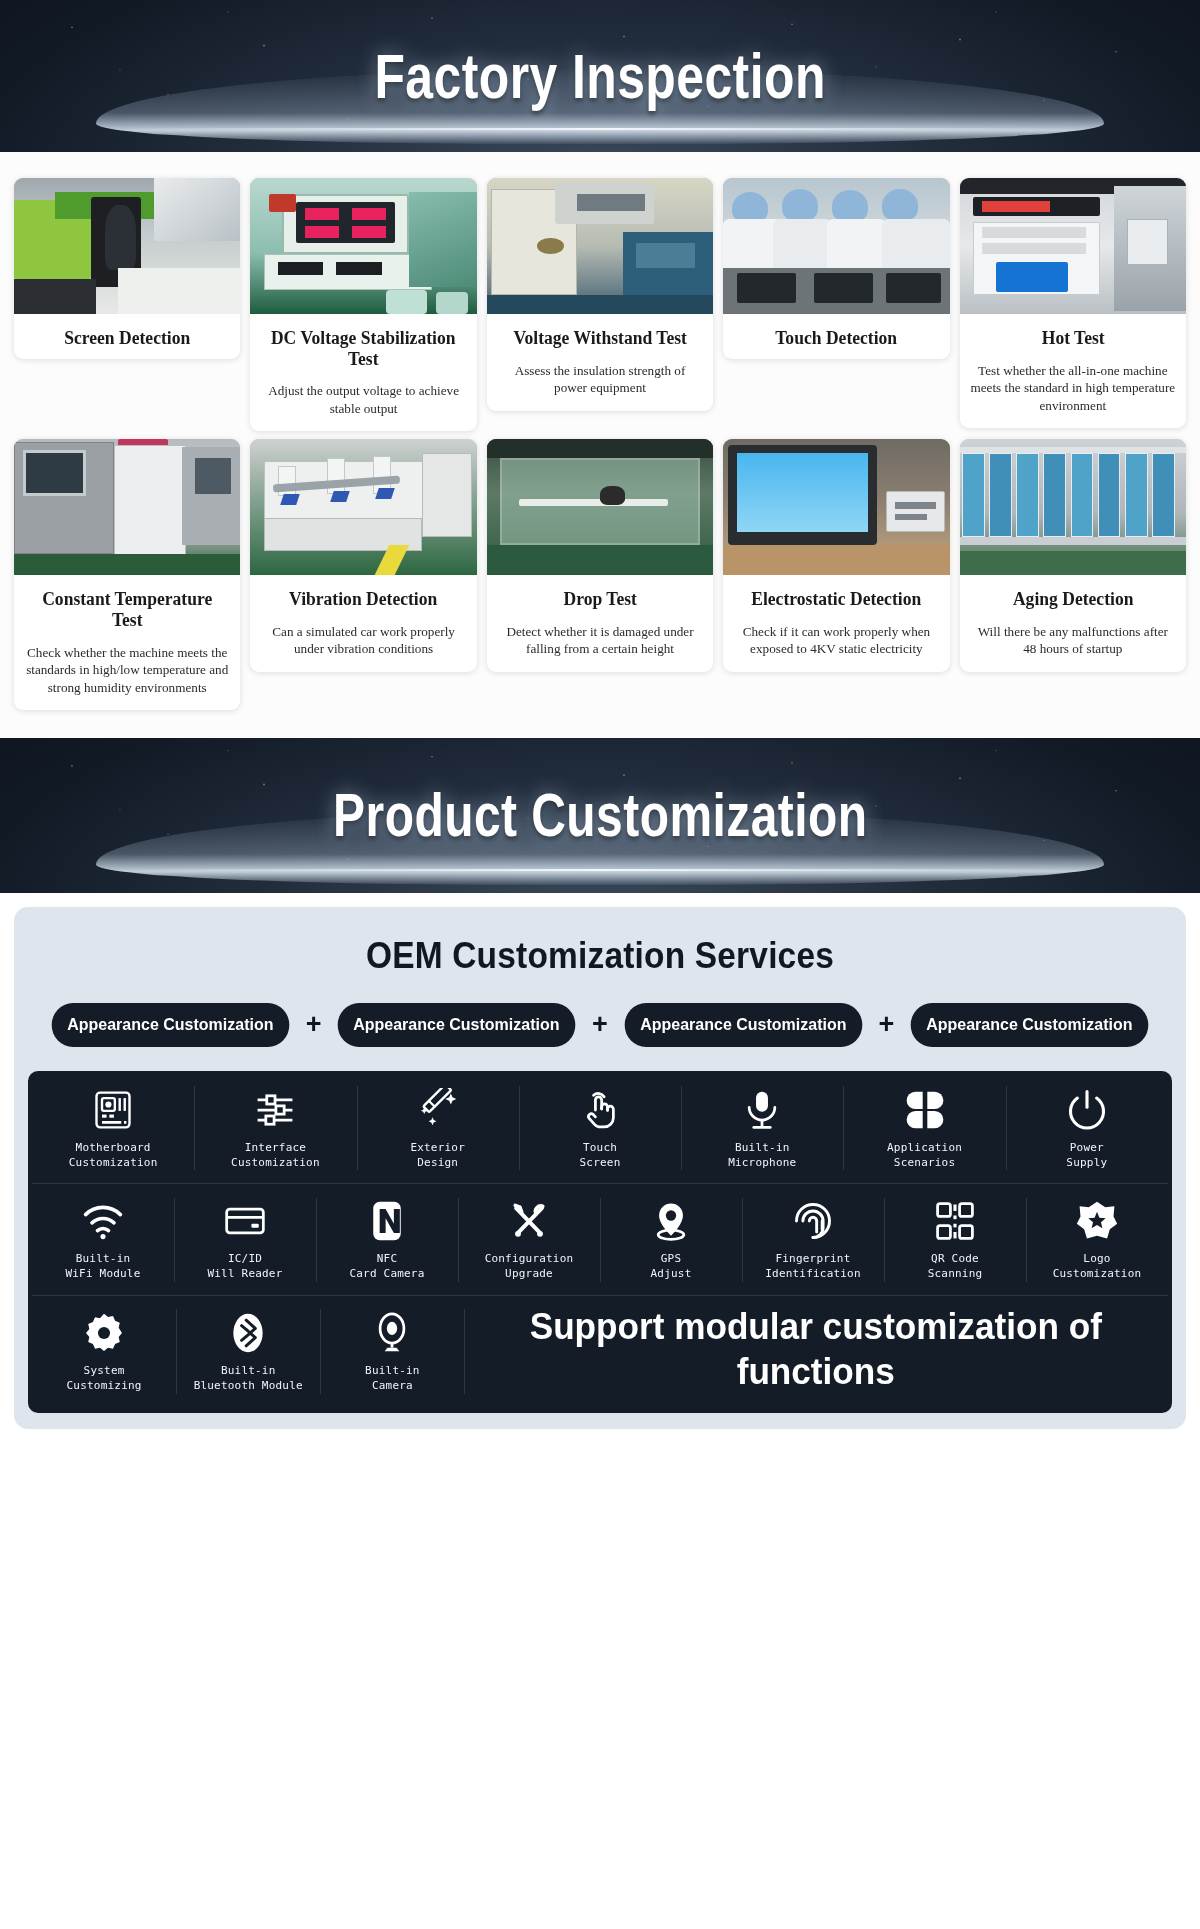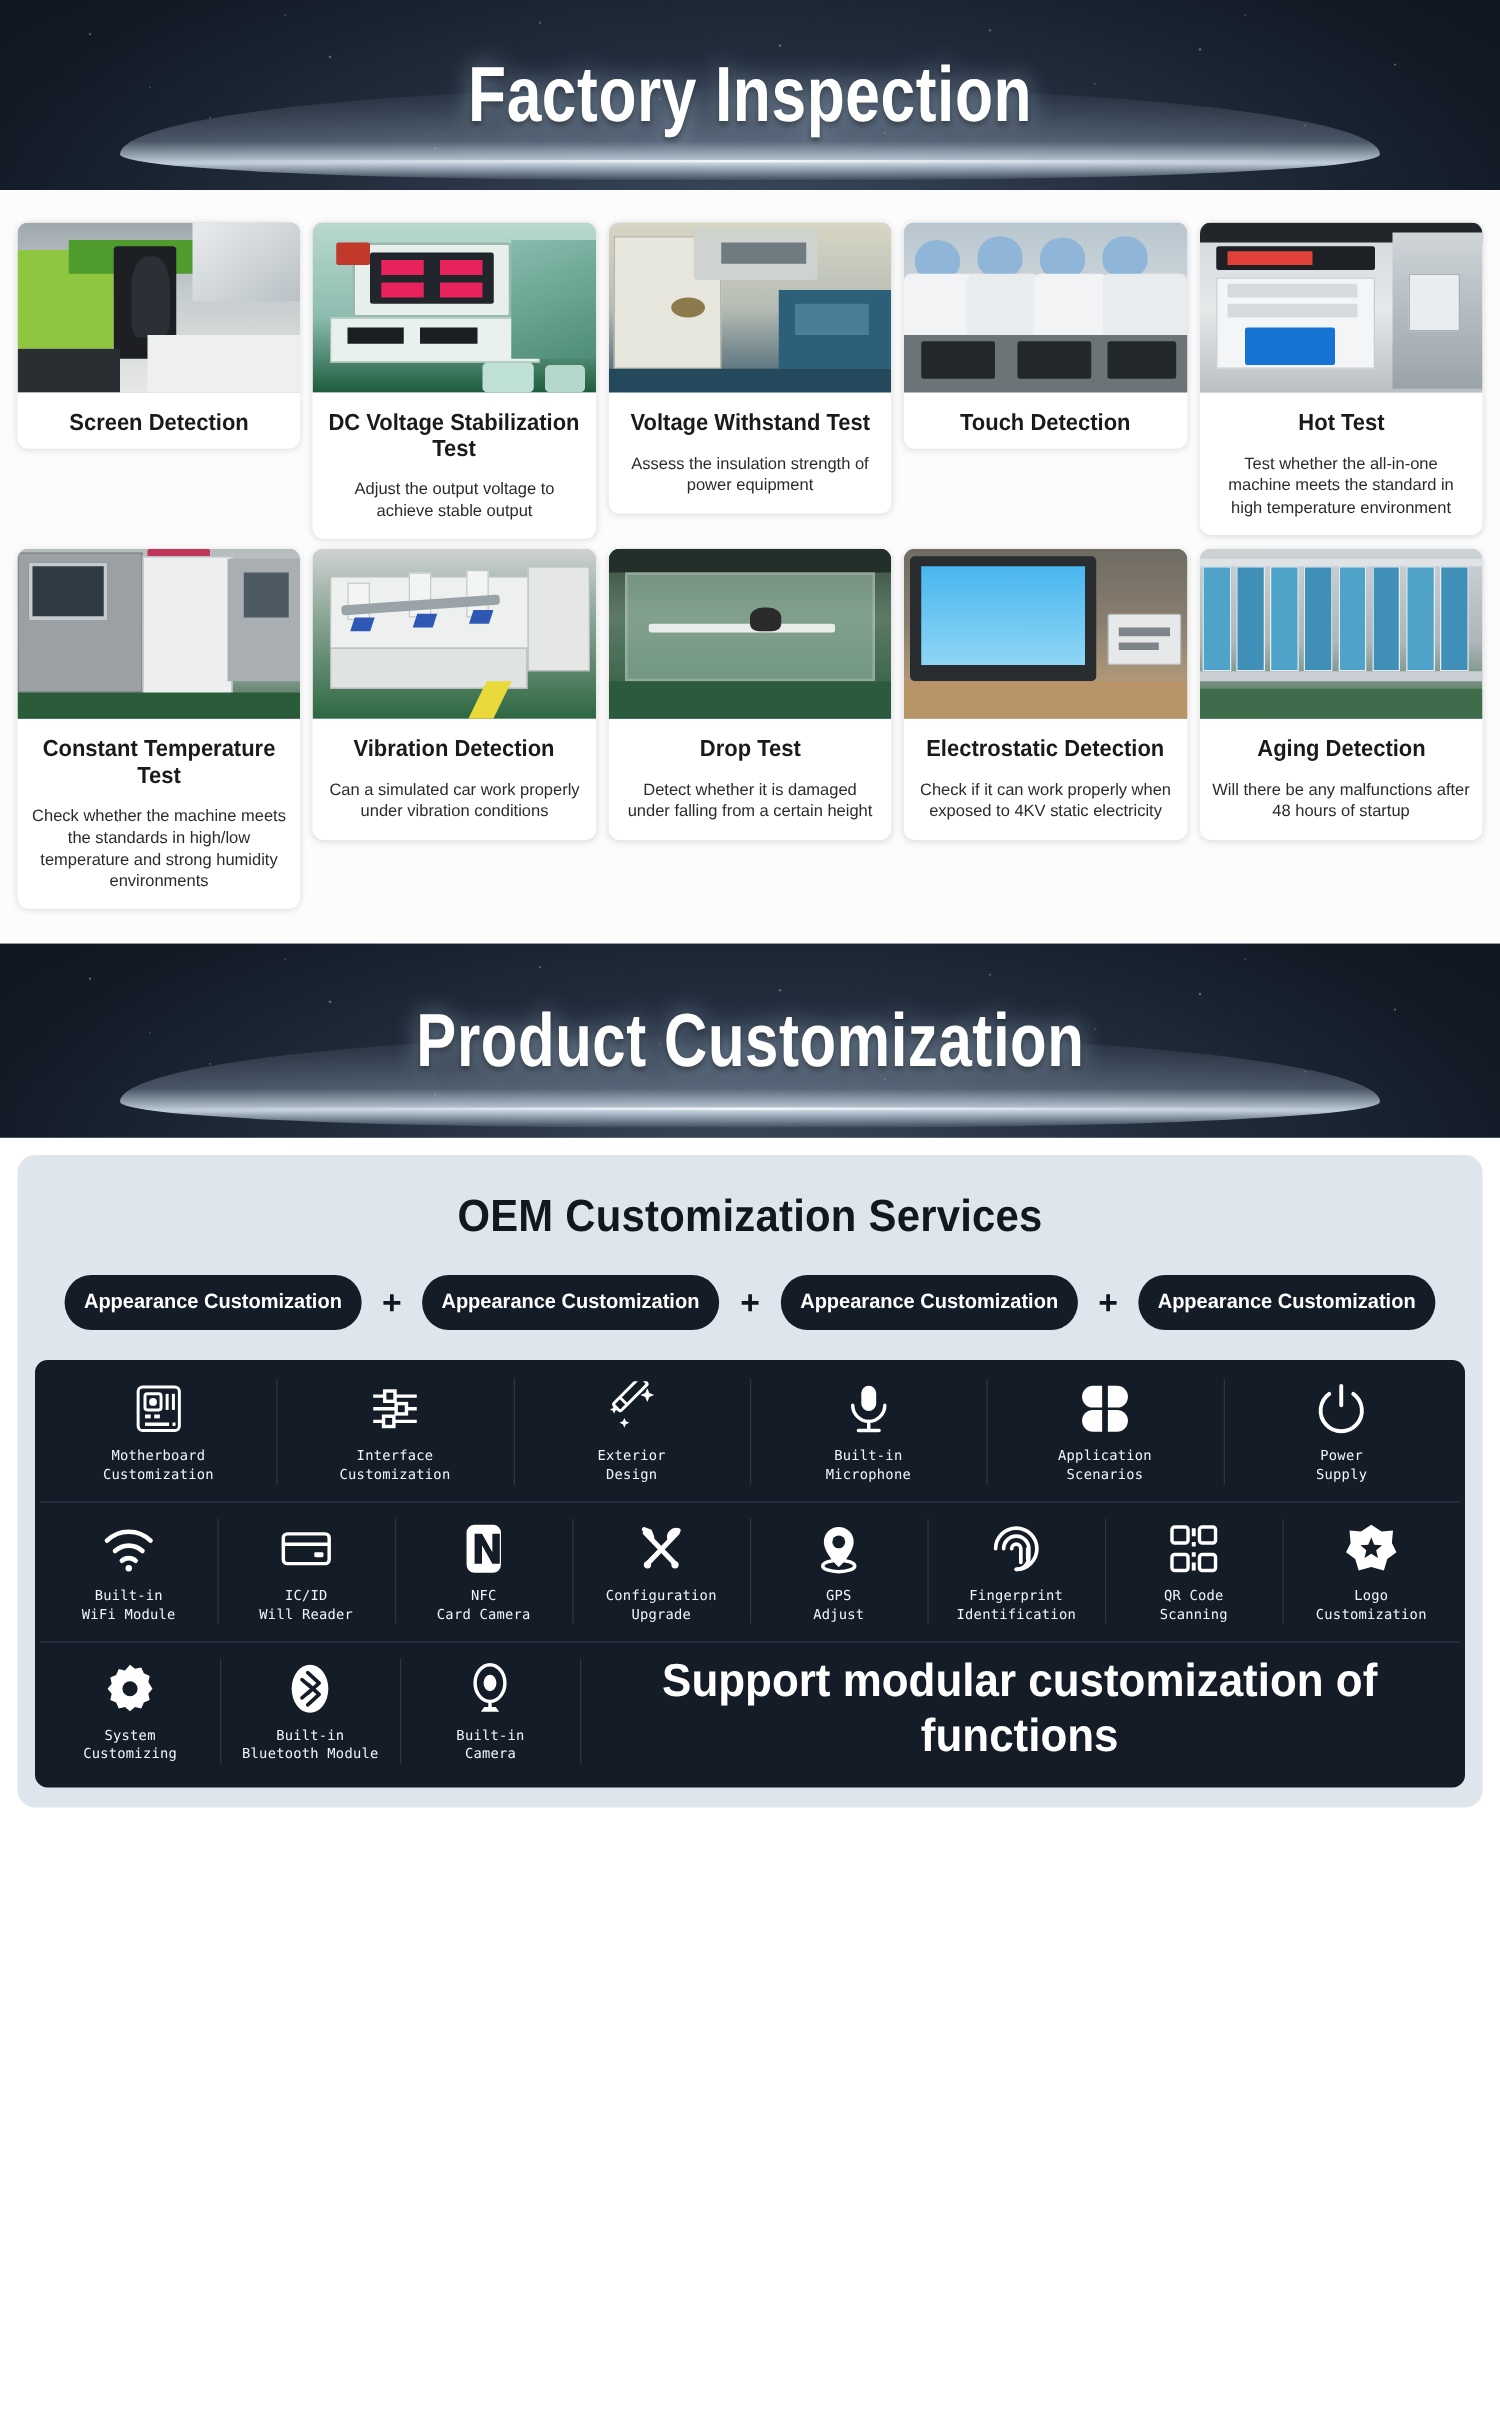--- a/index.html
+++ b/index.html
@@ -82,20 +82,21 @@
   
   .cards-section {
     background: #fcfcfc;
     padding: 22px 8px 24px 8px;
   }
   .card-row {
     display: flex;
     gap: 10px;
     align-items: flex-start;
     padding: 4px 6px;
+    font-family: Liberation Serif, serif;
   }
   .card-row + .card-row { }
   .card {
     flex: 1 1 0;
     background: #ffffff;
     border-radius: 9px;
     box-shadow: 0 1px 6px rgba(0,0,0,.13);
     overflow: hidden;
     display: flex;
     flex-direction: column;
@@ -483,20 +484,32 @@
               <path d="M38 6 l1.8 4.2 L44 12 l-4.2 1.8 L38 18 l-1.8-4.2 L32 12 l4.2-1.8 Z" fill="#fff" stroke="none"></path>
               <path d="M9 21 l1.1 2.6 L12.7 24.7 l-2.6 1.1 L9 28.4 l-1.1-2.6 L5.3 24.7 l2.6-1.1 Z" fill="#fff" stroke="none"></path>
               <path d="M18 32 l1.3 3 L22.3 36.3 l-3 1.3 L18 40.6 l-1.3-3 L13.7 36.3 l3-1.3 Z" fill="#fff" stroke="none"></path>
             </svg>
           </span>
           <span class="icon-label">Exterior
 Design</span>
         </div>
 
 
+        <div class="icon-cell">
+          <span>
+            <svg width="44" height="44" viewBox="0 0 48 48" fill="none" stroke="#fff" stroke-width="3" stroke-linecap="round">
+              <path d="M17 8 a7.5 7.5 0 0 1 11.5 1.5"></path>
+              <path d="M19 24 V13 a3.4 3.4 0 0 1 6.8 0 v9.5"></path>
+              <path d="M25.8 23 v-2.5 a3.2 3.2 0 0 1 6.4 0 V24"></path>
+              <path d="M32.2 24.5 v-1.4 a3.2 3.2 0 0 1 6.4 0 v9.4 a10 10 0 0 1 -10 10 h-4.2 a8.6 8.6 0 0 1 -6.4 -2.9 L12 33 a3.1 3.1 0 0 1 4.6 -4.1 L19 31.5"></path>
+            </svg>
+          </span>
+          <span class="icon-label">Touch
+Screen</span>
+        </div>
 
         <div class="icon-cell">
           <span>
             <svg width="44" height="44" viewBox="0 0 48 48" fill="none" stroke="#fff" stroke-width="3" stroke-linecap="round">
               <rect x="17.5" y="4" width="13" height="22" rx="6.5" fill="#fff" stroke="none"></rect>
               <path d="M10 21 a14 14 0 0 0 28 0"></path>
               <line x1="24" y1="35" x2="24" y2="42"></line>
               <line x1="15" y1="43" x2="33" y2="43"></line>
             </svg>
           </span>

